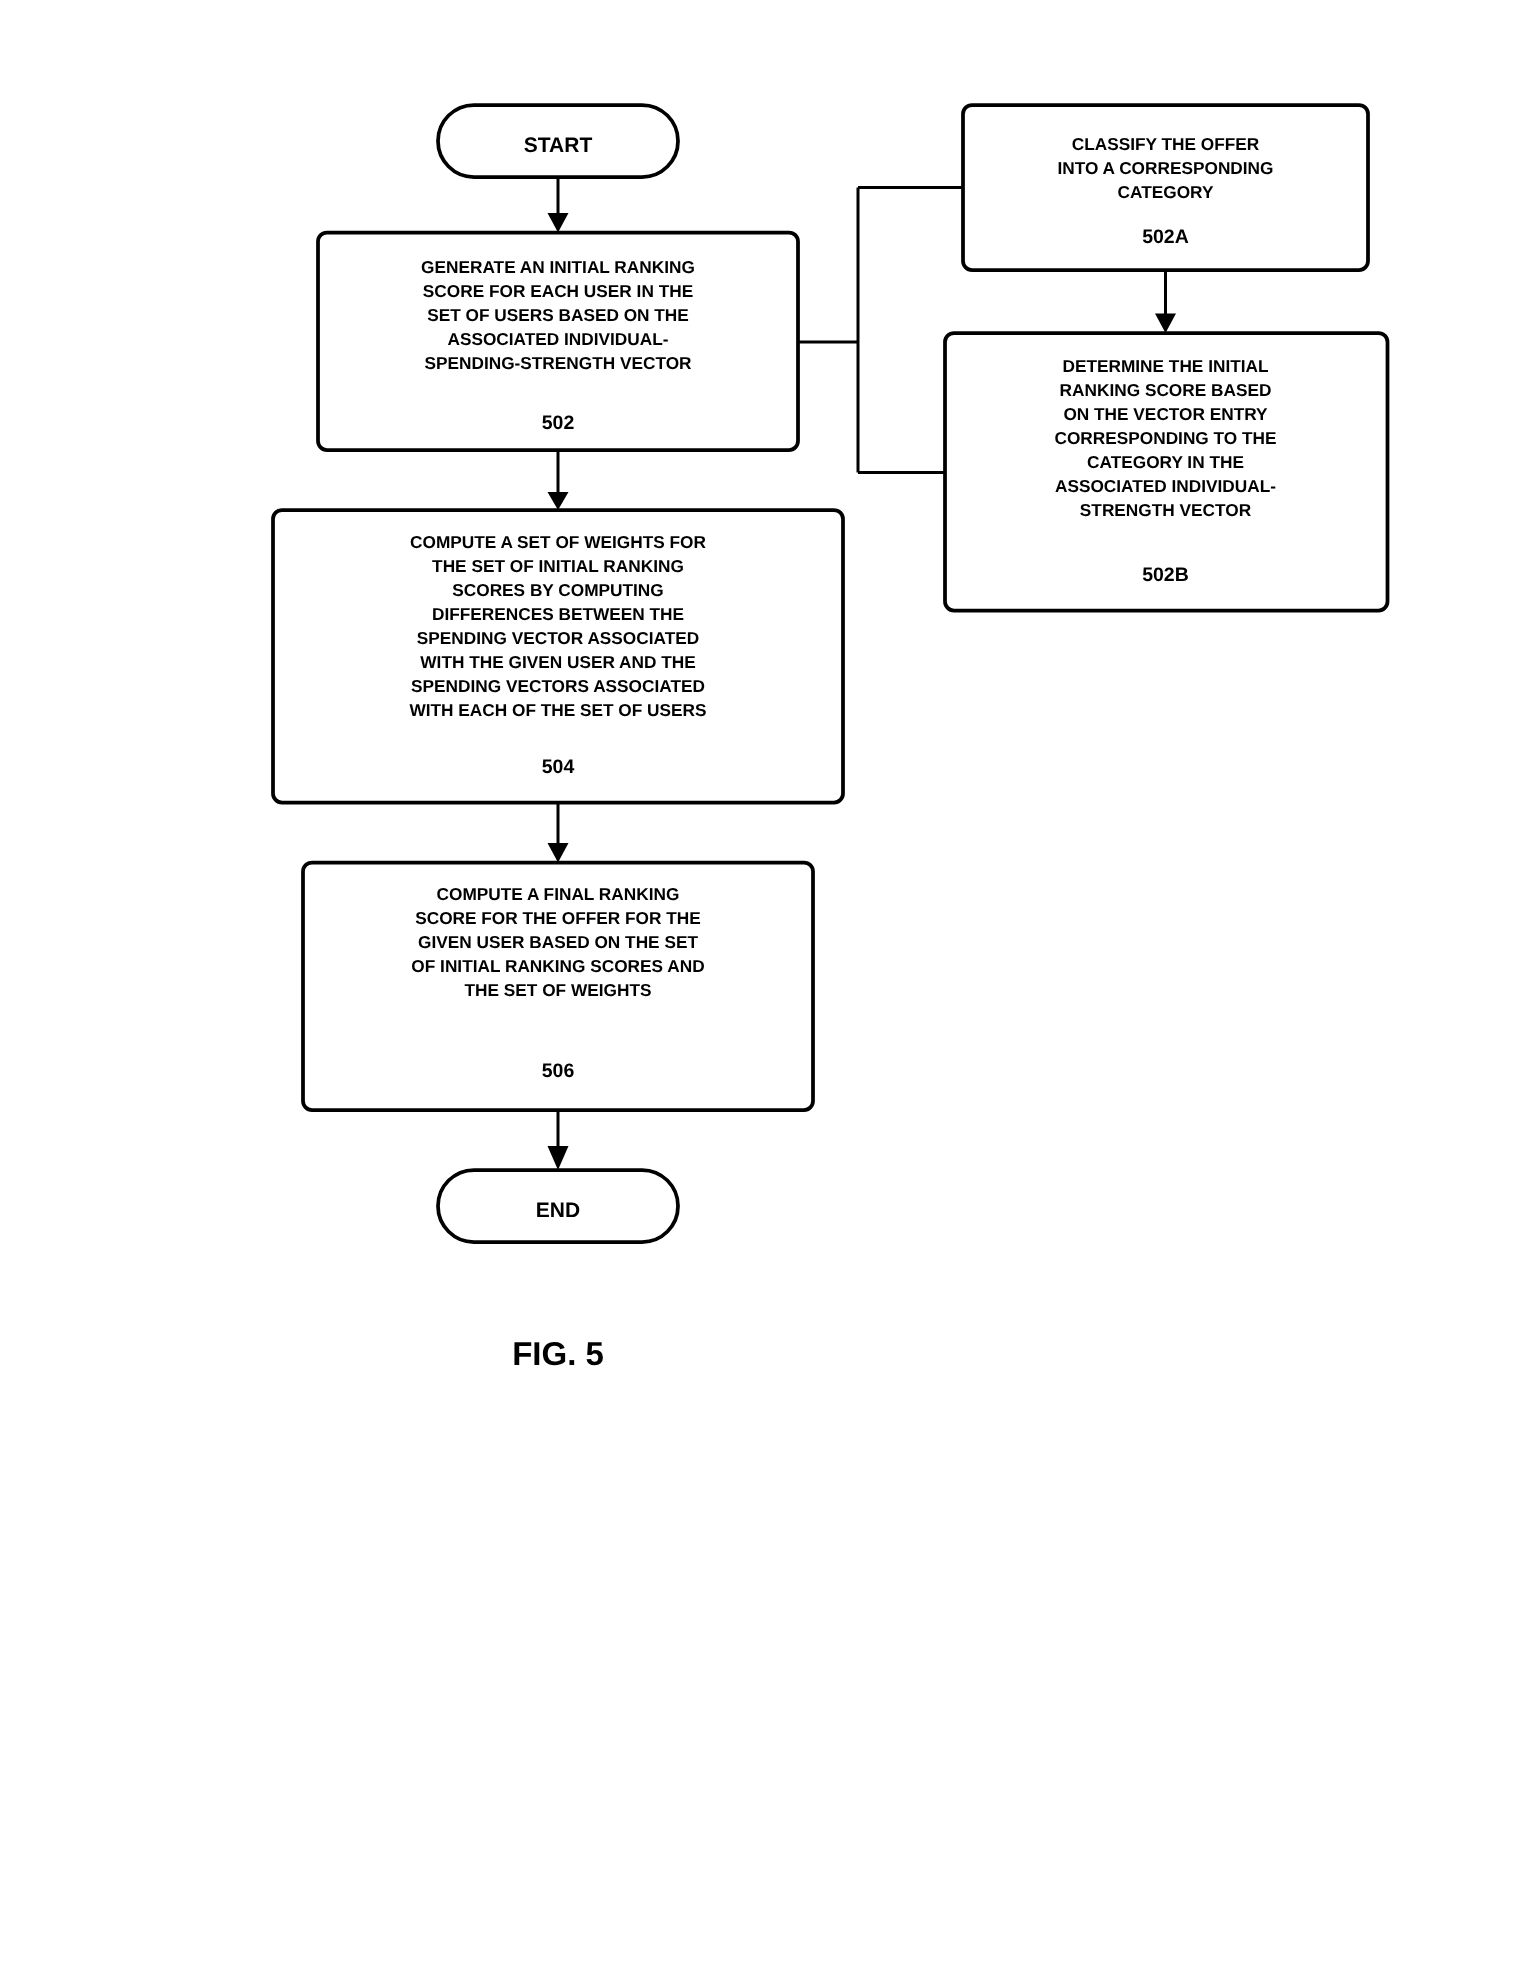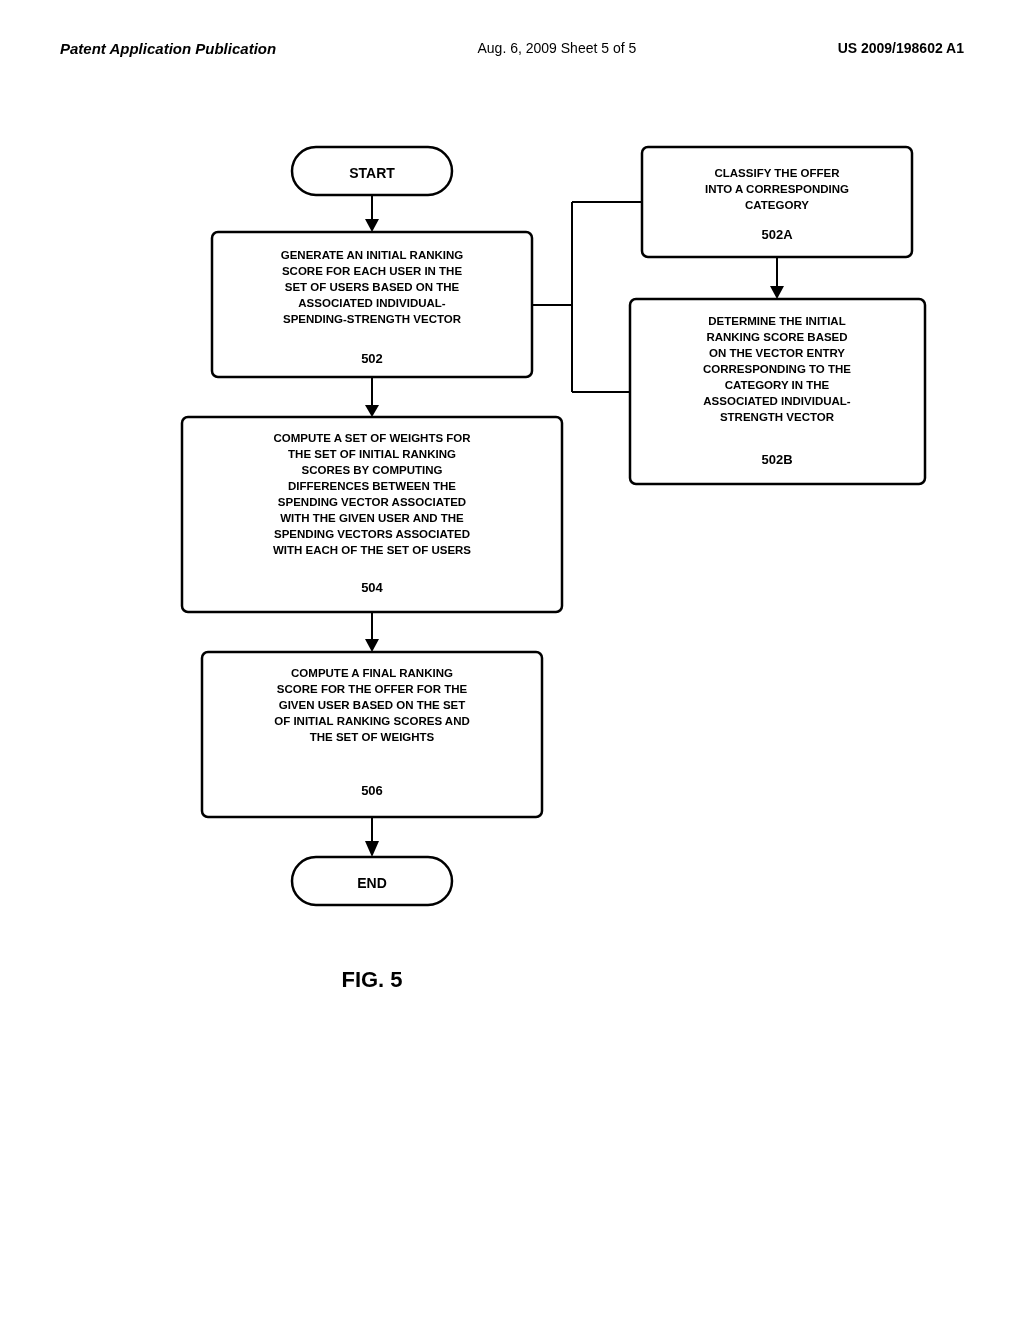--- a/index.html
+++ b/index.html
@@ -44,25 +44,20 @@
       color: #000;
       font-weight: bold;
     }
 
   </style>
 </head>
 <body>
 
 <div class="page">
 
-  <div class="header">
-    <div class="header-left">Patent Application Publication</div>
-    <div class="header-center">Aug. 6, 2009    Sheet 5 of 5</div>
-    <div class="header-right">US 2009/198602 A1</div>
-  </div>
 
   <div style="position: relative; width: 860px; margin: 0 auto; height: 1080px;">
 
     <svg width="860" height="1080" style="position:absolute;top:0;left:0;">
 
       <rect x="210" y="30" width="160" height="48" rx="24" ry="24" fill="white" stroke="black" stroke-width="2.5"></rect>
       <text x="290" y="61" text-anchor="middle" font-family="Arial" font-size="14" font-weight="bold">START</text>
 
       <line x1="290" y1="78" x2="290" y2="108" stroke="black" stroke-width="2"></line>
       <polygon points="283,102 290,115 297,102" fill="black"></polygon>

